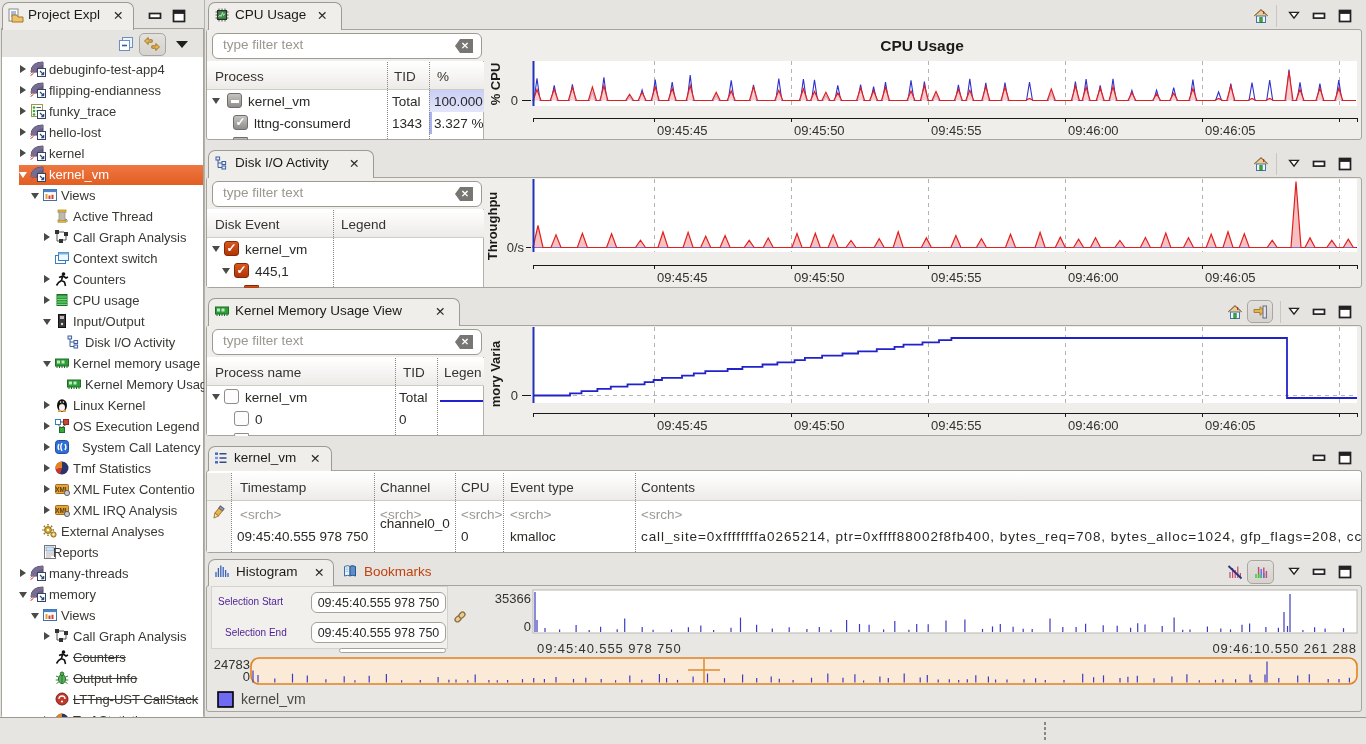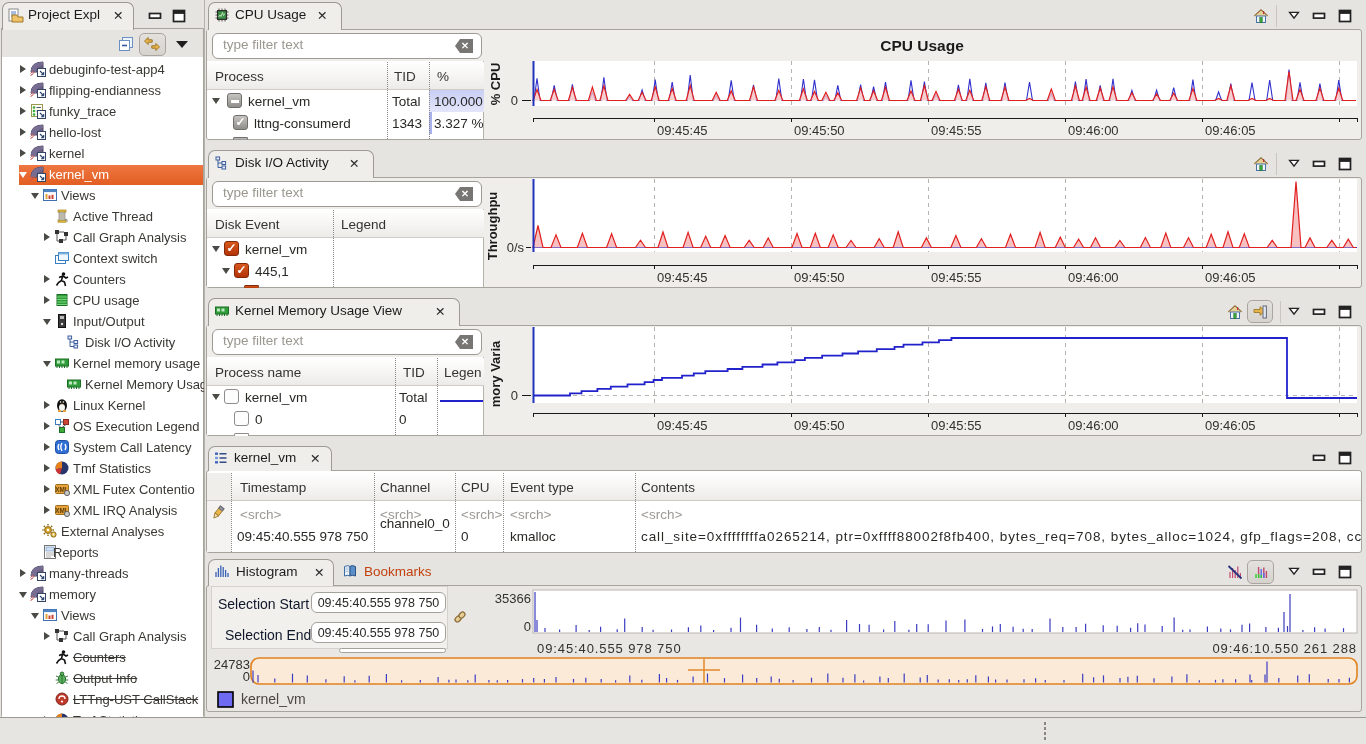--- a/index.html
+++ b/index.html
@@ -39,21 +39,21 @@
 .memline{fill:none;stroke:#2222cc;stroke-width:1.8}
 .selline{stroke:#2233bb;stroke-width:2}
 .hbars line{stroke:#3c3cc0;stroke-width:1.2}
 .cb{position:absolute;width:15px;height:15px;border-radius:3px}
 .cb.gray{background:linear-gradient(#c6c4c1,#908e8a);border:1px solid #6f6d69}
 .cb.orange{background:linear-gradient(#d8591c,#b23408);border:1px solid #822806}
 .cb.empty{background:#fdfdfd;border:1px solid #8f8d89}
 .cb span{position:absolute;left:1.5px;top:-1px;color:#fff;font-size:12px;font-weight:bold}
 .cb .minus{position:absolute;left:3px;top:6px;width:8px;height:2.5px;background:#fff}
 .field{position:absolute;background:#fff;border:1px solid #a5a29c;border-radius:6px;font-size:12.5px;color:#2a2926;text-align:center}
-.lbl{position:absolute;font-size:14px;color:#0f172a;white-space:nowrap}
+.lbl{position:absolute;font-size:10px;color:#4c1d95;white-space:nowrap}
 .vbtn{position:absolute;border:1px solid #aaa69f;border-radius:5px;background:linear-gradient(#e3e1dd,#d6d3cf)}
 </style></head><body>
 
 <svg width="0" height="0" style="position:absolute">
     <defs>
 <symbol id="i-folder" viewBox="0 0 16 16">
         <rect x="1" y="1" width="9" height="12" fill="#fff" stroke="#8a8a8a"></rect>
         <line x1="3" y1="4" x2="8" y2="4" stroke="#5577bb"></line>
         <line x1="3" y1="6" x2="8" y2="6" stroke="#5577bb"></line>
         <line x1="3" y1="8" x2="8" y2="8" stroke="#5577bb"></line>
@@ -377,21 +377,21 @@
     <div class="tt" style="left:73px;top:394.5px;height:21.0px;line-height:21.0px">Linux Kernel</div>
     <div class="tar" style="left:44px;top:421.5px"></div>
     <svg class="ic" style="left:54px;top:418px;width:16px;height:16px">
       <use href="#i-osexec"></use>
     </svg>
     <div class="tt" style="left:73px;top:415.5px;height:21.0px;line-height:21.0px">OS Execution Legend</div>
     <div class="tar" style="left:44px;top:442.5px"></div>
     <svg class="ic" style="left:54px;top:439px;width:16px;height:16px">
       <use href="#i-sysc"></use>
     </svg>
-    <div class="tt" style="left:73px;top:436.5px;height:21.0px;line-height:21.0px">System Call Latency</div>
+    <div class="tt" style="left:82px;top:436.5px;height:21.0px;line-height:21.0px">System Call Latency</div>
     <div class="tar" style="left:44px;top:463.5px"></div>
     <svg class="ic" style="left:54px;top:460px;width:16px;height:16px">
       <use href="#i-pie"></use>
     </svg>
     <div class="tt" style="left:73px;top:457.5px;height:21.0px;line-height:21.0px">Tmf Statistics</div>
     <div class="tar" style="left:44px;top:484.5px"></div>
     <svg class="ic" style="left:54px;top:481px;width:16px;height:16px">
       <use href="#i-xml"></use>
     </svg>
     <div class="tt" style="left:73px;top:478.5px;height:21.0px;line-height:21.0px">XML Futex Contentio</div>

